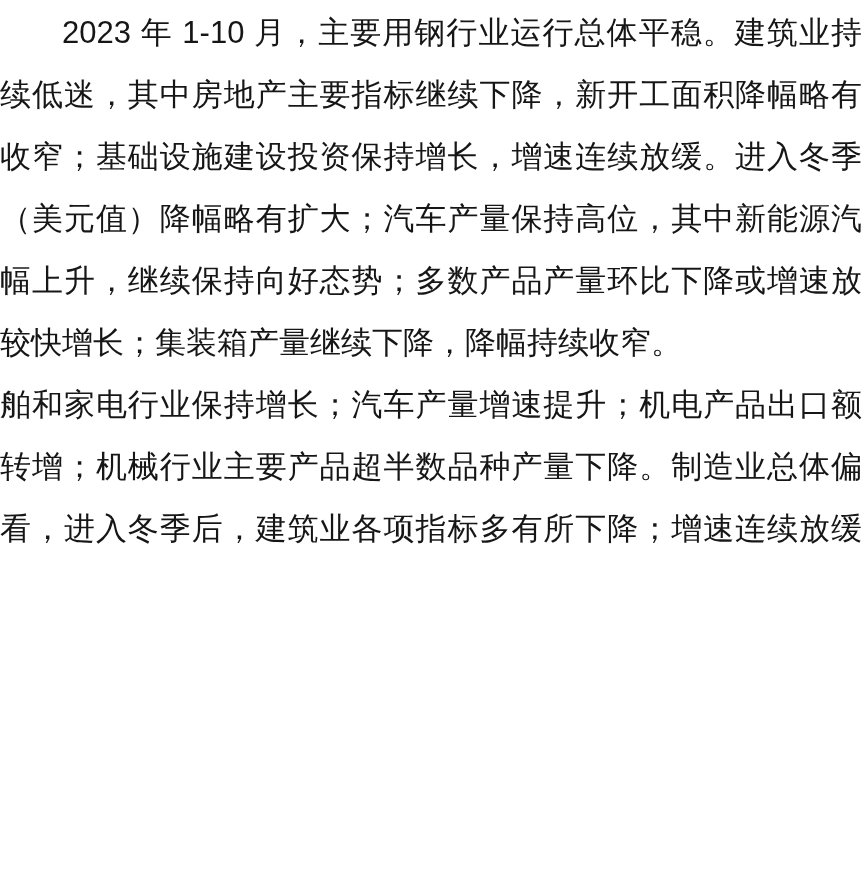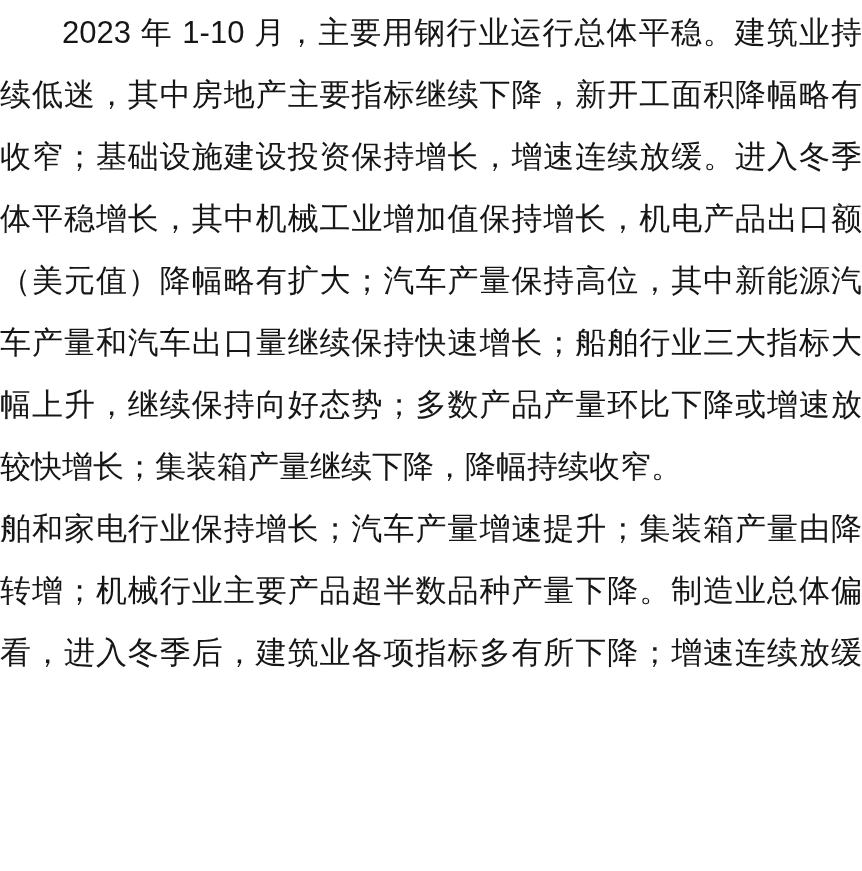--- a/index.html
+++ b/index.html
@@ -41,24 +41,22 @@
   }
 </style>
 </head>
 <body>
 
 <div class="page">
   <div class="para">
     <div class="line first">2023 年 1-10 月，主要用钢行业运行总体平稳。建筑业持</div>
     <div class="line">续低迷，其中房地产主要指标继续下降，新开工面积降幅略有</div>
     <div class="line">收窄；基础设施建设投资保持增长，增速连续放缓。进入冬季后</div>
-    <div class="line">体平稳增长，其中机械工业增加值保持增长，机电产品出口额</div>
     <div class="line">（美元值）降幅略有扩大；汽车产量保持高位，其中新能源汽</div>
-    <div class="line">车产量和汽车出口量继续保持快速增长；船舶行业三大指标大</div>
     <div class="line">幅上升，继续保持向好态势；多数产品产量环比下降或增速放缓</div>
     <div class="line last">较快增长；集装箱产量继续下降，降幅持续收窄。</div>
   </div>
   <div class="para">
-    <div class="line">舶和家电行业保持增长；汽车产量增速提升；集装箱产量由降</div>
+    <div class="line">舶和家电行业保持增长；汽车产量增速提升；机电产品出口额</div>
     <div class="line">转增；机械行业主要产品超半数品种产量下降。制造业总体偏</div>
     <div class="line">看，进入冬季后，建筑业各项指标多有所下降；增速连续放缓</div>
   </div>
 </div>
 
 </body></html>

